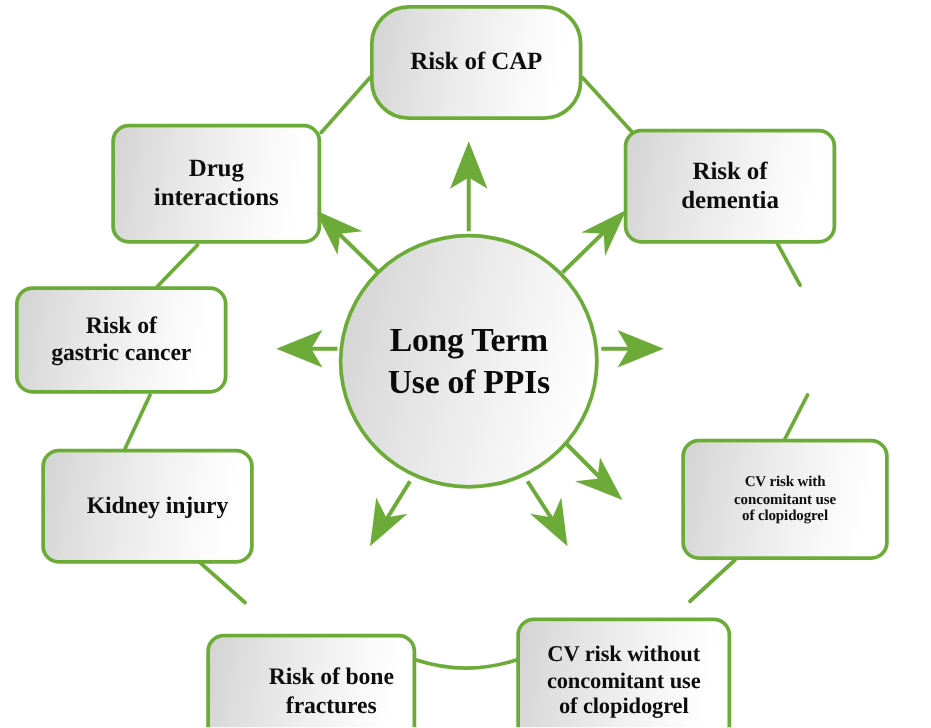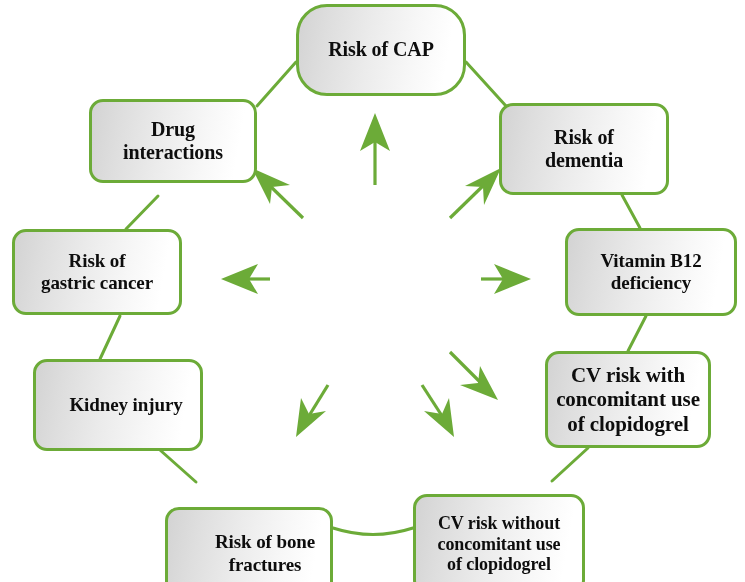--- a/index.html
+++ b/index.html
@@ -66,26 +66,26 @@
     font-size: 27px;
     font-weight: bold;
     color: #0a0a0a;
     line-height: 1.22;
     white-space: pre-line;
     letter-spacing: -0.2px;
   }
   .box-cap        { left: 296px; top: 4px;   width: 170px; height: 92px;  font-size: 20px; border-radius: 31px; }
   .box-dementia   { left: 499px; top: 103px; width: 170px; height: 92px;  font-size: 20px; }
   .box-b12        { left: 565px; top: 228px; width: 172px; height: 88px;  font-size: 19px; }
-  .box-cvwith     { left: 545px; top: 351px; width: 166px; height: 97px;  font-size: 21px; }
+  .box-cvwith     { left: 545px; top: 351px; width: 166px; height: 97px;  font-size: 12px; }
   .box-cvwithout  { left: 413px; top: 478px; width: 172px; height: 100px; font-size: 18px; margin-top: 16px; }
   .box-fractures  { left: 165px; top: 507px; width: 168px; height: 93px;  font-size: 19px; padding-left: 32px; }
   .box-kidney     { left: 33px;  top: 359px; width: 170px; height: 92px;  font-size: 19px; padding-left: 16px; }
   .box-gastric    { left: 12px;  top: 229px; width: 170px; height: 86px;  font-size: 19px; }
-  .box-drug       { left: 89px;  top: 99px;  width: 168px; height: 84px;  font-size: 20px; }
+  .box-drug       { left: 89px;  top: 99px;  width: 168px; height: 96px;  font-size: 20px; }
 </style>
 </head>
 <body>
 
 <div id="diagram-root">
 
   <svg id="connector-layer" viewBox="0 0 745 582" width="745" height="582" xmlns="http://www.w3.org/2000/svg">
 
     <g fill="none" stroke="#6cab38" stroke-width="3" stroke-linecap="round">
       <path d="M 296 62 L 257 106"></path>
@@ -131,34 +131,34 @@
       <g>
         <line x1="303" y1="218" x2="266" y2="182" stroke="#6cab38" stroke-width="3.2"></line>
         <path d="M 252 168 L 290 185 L 272 187 L 270 204 Z" fill="#6cab38"></path>
       </g>
       <g>
         <line x1="325" y1="385" x2="305" y2="418" stroke="#6cab38" stroke-width="0"></line>
       </g>
     </g>
   </svg>
 
+  <div id="center-ellipse">
+    <span id="center-label">Long Term
+Use of PPIs</span>
+  </div>
 
   <div class="node-box box-cap">
     <span class="node-label">Risk of CAP</span>
   </div>
 
   <div class="node-box box-dementia">
     <span class="node-label">Risk of
 dementia</span>
   </div>
 
-  <div class="node-box box-b12">
-    <span class="node-label">Vitamin B12
-deficiency</span>
-  </div>
 
   <div class="node-box box-cvwith">
     <span class="node-label">CV risk with
 concomitant use
 of clopidogrel</span>
   </div>
 
   <div class="node-box box-cvwithout">
     <span class="node-label">CV risk without
 concomitant use

